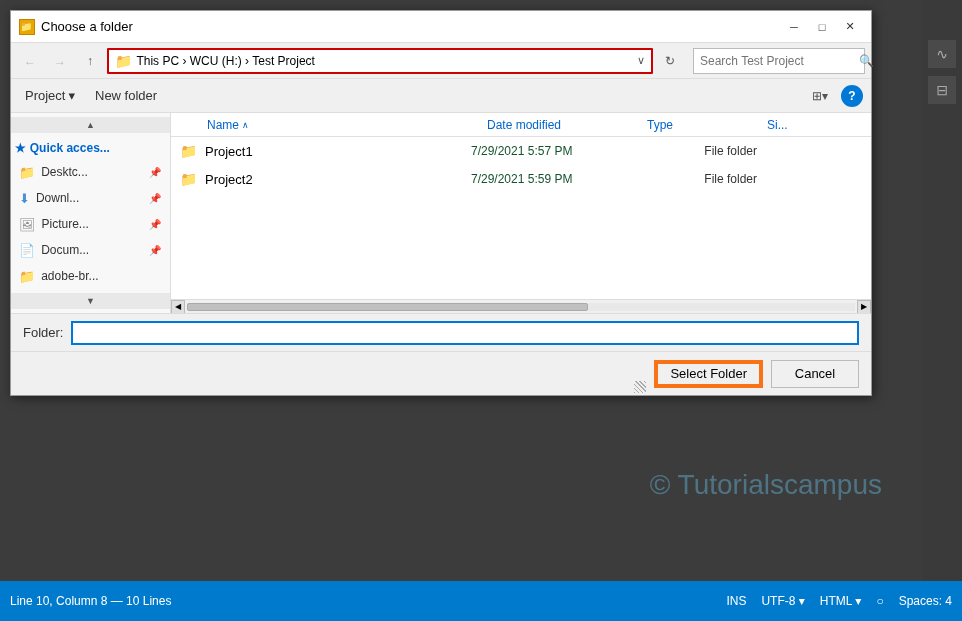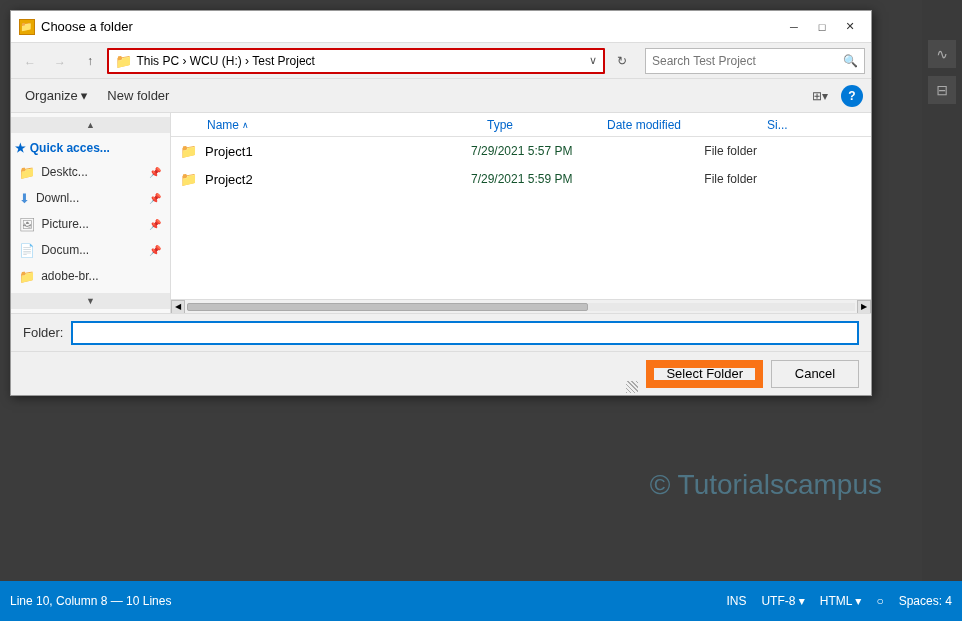--- a/index.html
+++ b/index.html
@@ -164,21 +164,21 @@
       font-size: 12px;
       color: #000;
     }
 
     .breadcrumb-chevron {
       color: #555;
       font-size: 11px;
     }
 
     .search-bar {
-      width: 220px;
+      width: 172px;
       height: 26px;
       border: 1px solid #bbb;
       background: #fff;
       display: flex;
       align-items: center;
       padding: 0 6px;
       gap: 4px;
       margin-left: 6px;
     }
 
@@ -486,21 +486,21 @@
       cursor: pointer;
       font-size: 13px;
       color: #000;
       padding: 0 12px;
       display: flex;
       align-items: center;
       justify-content: center;
     }
 
     .action-btn.primary {
-      border: 8px solid #f97316;
+      border: 4px solid #f97316;
       background: #f0f0f0;
     }
 
     .action-btn.secondary {
       border: 1px solid #bbb;
       background: #f0f0f0;
     }
 
     .resize-handle {
       width: 12px;
@@ -596,21 +596,21 @@
       <button class="nav-btn">↻</button>
 
       <div class="search-bar">
         <input class="search-input" type="text" placeholder="Search Test Project" style="">
         <span class="search-icon">🔍</span>
       </div>
     </div>
 
     <div class="dialog-toolbar">
       <button class="toolbar-btn">
-        <span>Organize</span>
+        <span>Project</span>
         <span>▾</span>
       </button>
       <button class="toolbar-btn">
         <span>New folder</span>
       </button>
       <span class="toolbar-separator"></span>
       <button class="toolbar-view-btn">
         <span>⊞</span>
         <span>▾</span>
       </button>
@@ -661,25 +661,25 @@
         <button class="sidebar-scroll-btn">▼</button>
       </div>
 
       <div class="file-list">
 
         <div class="file-list-header">
           <div class="col-header col-name">
             <span>Name</span>
             <span class="sort-arrow">∧</span>
           </div>
+          <div class="col-header col-date">
+            <span>Date modified</span>
+          </div>
           <div class="col-header col-type">
             <span>Type</span>
-          </div>
-          <div class="col-header col-date">
-            <span>Date modified</span>
           </div>
           <div class="col-header col-size">
             <span>Si...</span>
           </div>
         </div>
 
         <div class="file-rows">
           <div class="file-row">
             <span class="file-row-icon">📁</span>
             <span class="file-row-name">Project1</span>

